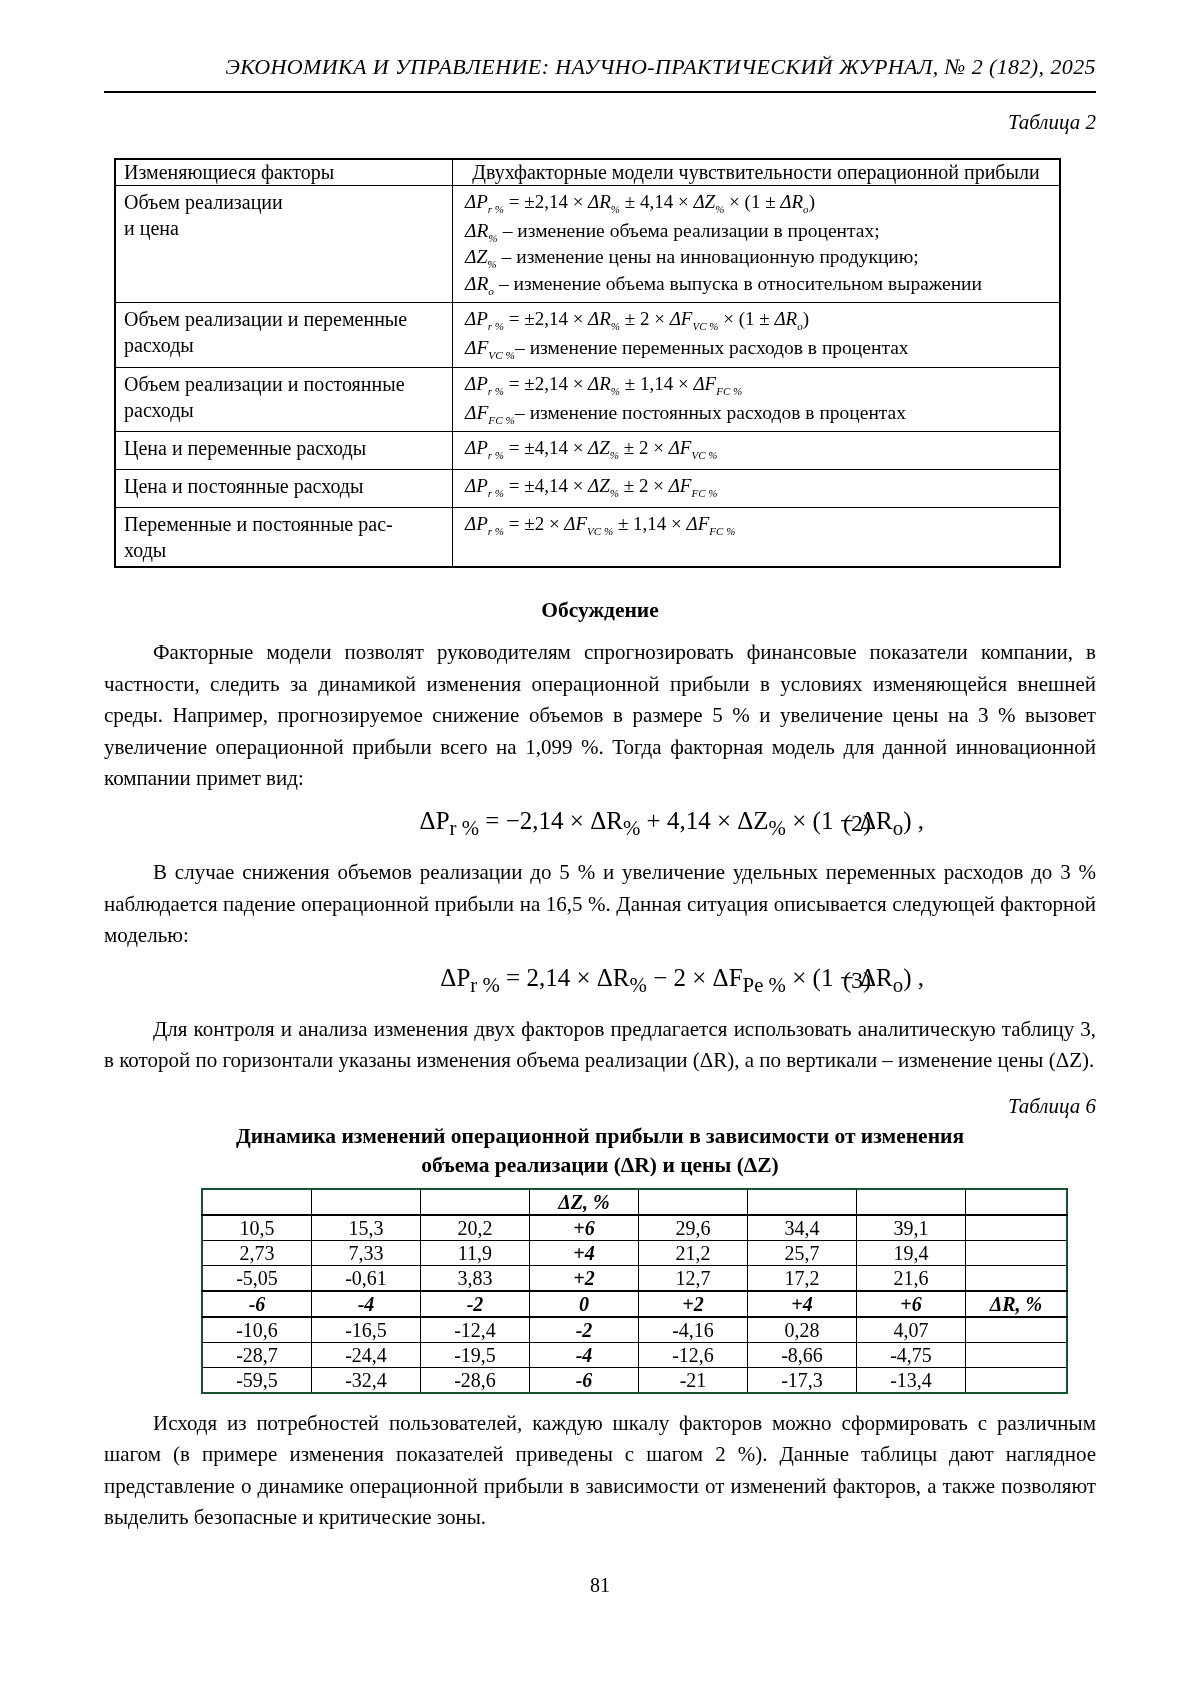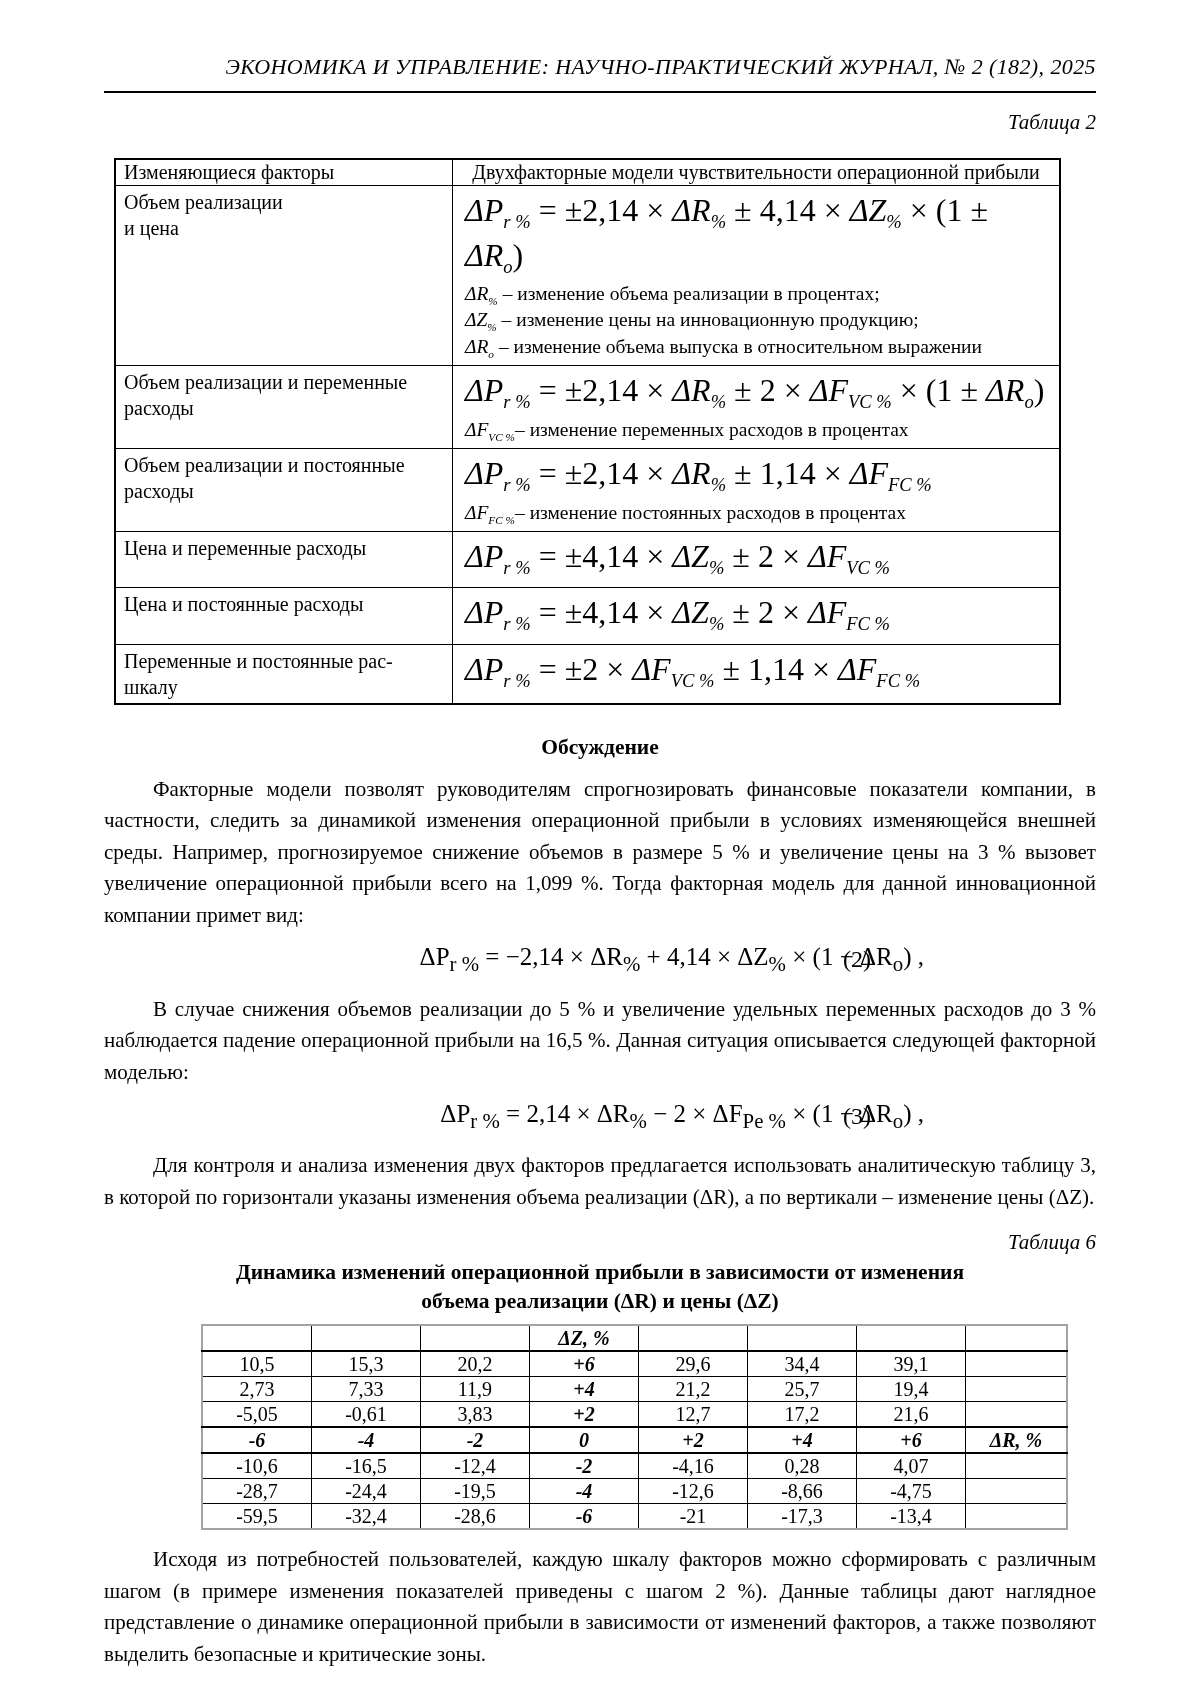--- a/index.html
+++ b/index.html
@@ -20,34 +20,34 @@
   }
 
   
   table.t2{border-collapse:collapse;margin:23px 0 0 10px;width:947px;border:2px solid #000;}
   .t2 td,.t2 th{border:1px solid #000;vertical-align:top;}
   .t2 thead th{font-weight:normal;font-size:20px;padding:1px 8px;}
   .t2 thead th:first-child{text-align:left;width:320px;}
   .t2 thead th:last-child{text-align:center;}
   .t2 .t2-factor{font-size:20px;line-height:1.3;padding:3px 8px;white-space:pre-line;}
   .t2 .t2-model{padding:0 10px 4px 12px;}
-  .frm{font-size:32px;line-height:1.3;padding:4px 0 3px;}
+  .frm{font-size:19px;line-height:1.3;padding:4px 0 3px;}
   .frm .var,.note .var{font-style:italic;}
   .frm sub,.note sub{font-size:.58em;font-style:italic;}
   .note{font-size:19.5px;line-height:1.28;}
 
   
   .sec-head{text-align:center;font-weight:bold;font-size:21.5px;margin-top:30px;}
   .para{font-size:21px;line-height:1.5;text-align:justify;text-indent:49px;margin-top:14px;}
   .eqrow{position:relative;margin-top:8px;}
   .eq{text-align:right;font-size:25px;padding-right:172px;line-height:1.4;}
   .eqnum{position:absolute;right:225px;top:50%;transform:translateY(-50%);font-size:24px;}
 
   
-  table.t3{border-collapse:collapse;margin:8px 0 0 97px;border:2px solid #a3a3a3;}
+  table.t3{border-collapse:collapse;margin:8px 0 0 97px;border:2px solid #14532d;}
   .t3 td{
     border:1px solid #000;text-align:center;font-size:20px;height:24px;
     padding:0 2px;width:104px;line-height:1.1;
   }
   .t3 td:last-child{width:96px;}
   .t3 .b{font-weight:bold;font-style:italic;}
   .t3 tr.hdr td{border-bottom:2px solid #000;}
   .t3 tr.axis td{border-top:2px solid #000;border-bottom:2px solid #000;}
 
   .pageno{text-align:center;font-size:20px;margin-top:40px;}
@@ -102,21 +102,21 @@
           </td>
         </tr>
         <tr>
           <td class="t2-factor">Цена и постоянные расходы</td>
           <td class="t2-model">
             <div class="frm"><span class="var">ΔP</span><sub>r %</sub><span> = ±4,14 × </span><span class="var">ΔZ</span><sub>%</sub><span> ± 2 × </span><span class="var">ΔF</span><sub>FC %</sub></div>
           </td>
         </tr>
         <tr>
           <td class="t2-factor">Переменные и постоянные рас-
-шкалу</td>
+ходы</td>
           <td class="t2-model">
             <div class="frm"><span class="var">ΔP</span><sub>r %</sub><span> = ±2 × </span><span class="var">ΔF</span><sub>VC %</sub><span> ± 1,14 × </span><span class="var">ΔF</span><sub>FC %</sub></div>
           </td>
         </tr>
       </tbody>
   </table>
 
   <div class="sec-head">Обсуждение</div>
 
   <div class="para">Факторные модели позволят руководителям спрогнозировать финансовые показатели компании, в частности, следить за динамикой изменения операционной прибыли в условиях изменяющейся внешней среды. Например, прогнозируемое снижение объемов в размере 5 % и увеличение цены на 3 % вызовет увеличение операционной прибыли всего на 1,099 %. Тогда факторная модель для данной инновационной компании примет вид:</div>

